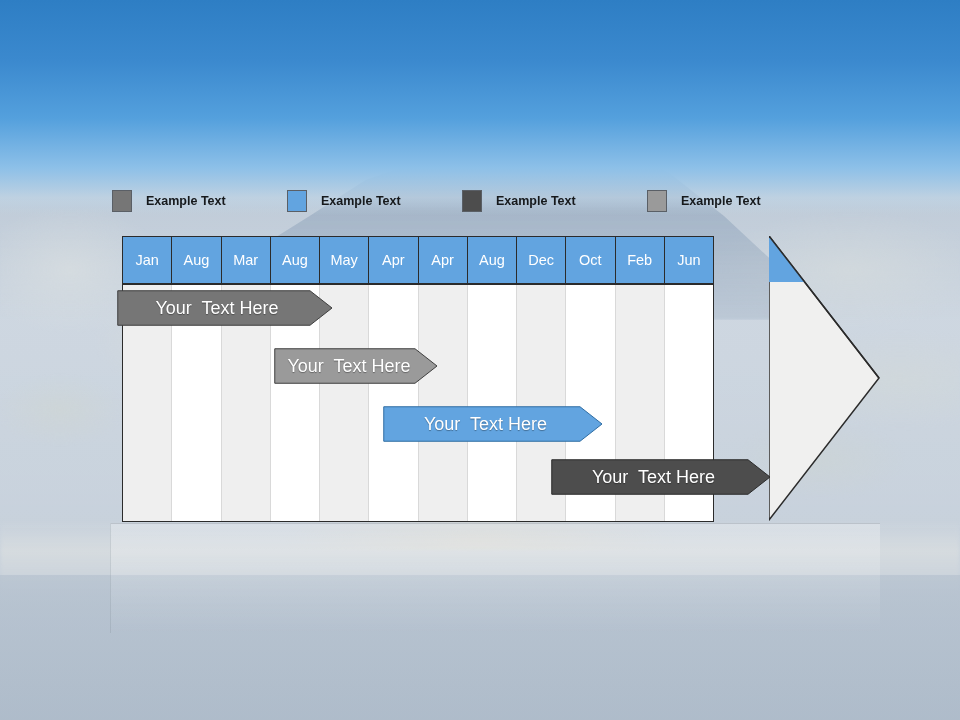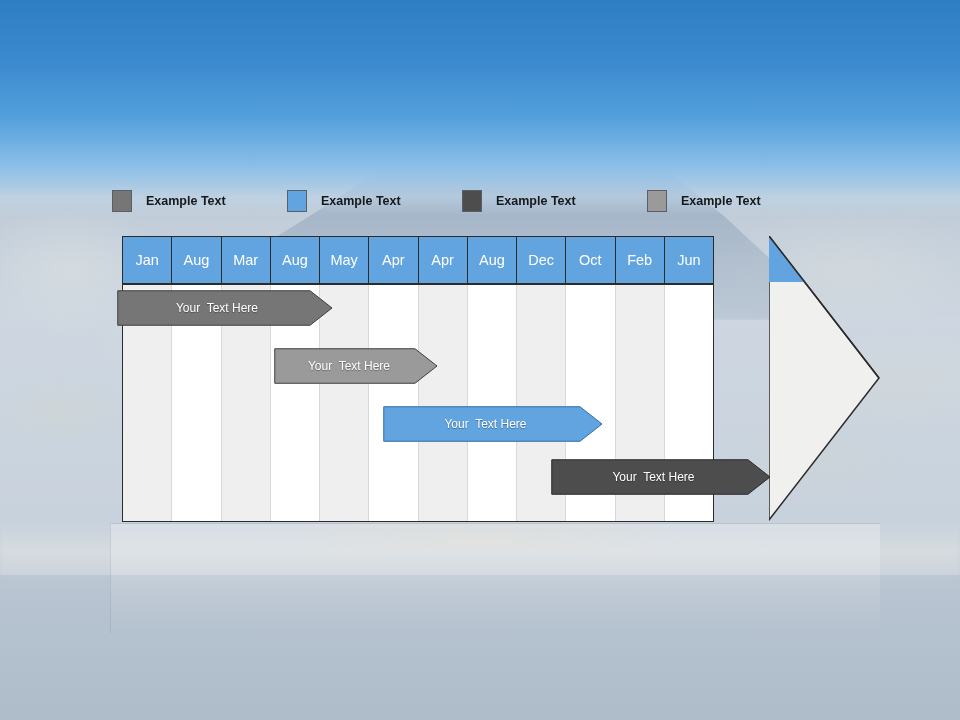--- a/index.html
+++ b/index.html
@@ -231,21 +231,21 @@
   .task-bar svg { display: block; position: absolute; left: 0; top: 0; }
   .task-label {
     position: absolute;
     left: 0;
     top: 0;
     height: 36px;
     display: flex;
     align-items: center;
     justify-content: center;
     color: #ffffff;
-    font-size: 12px;
+    font-size: 18px;
     white-space: pre;
     text-shadow: 0 1px 1px rgba(0,0,0,0.35);
   }
 
   
   .chart-reflection {
     position: absolute;
     left: 110px;
     top: 523px;
     width: 770px;

